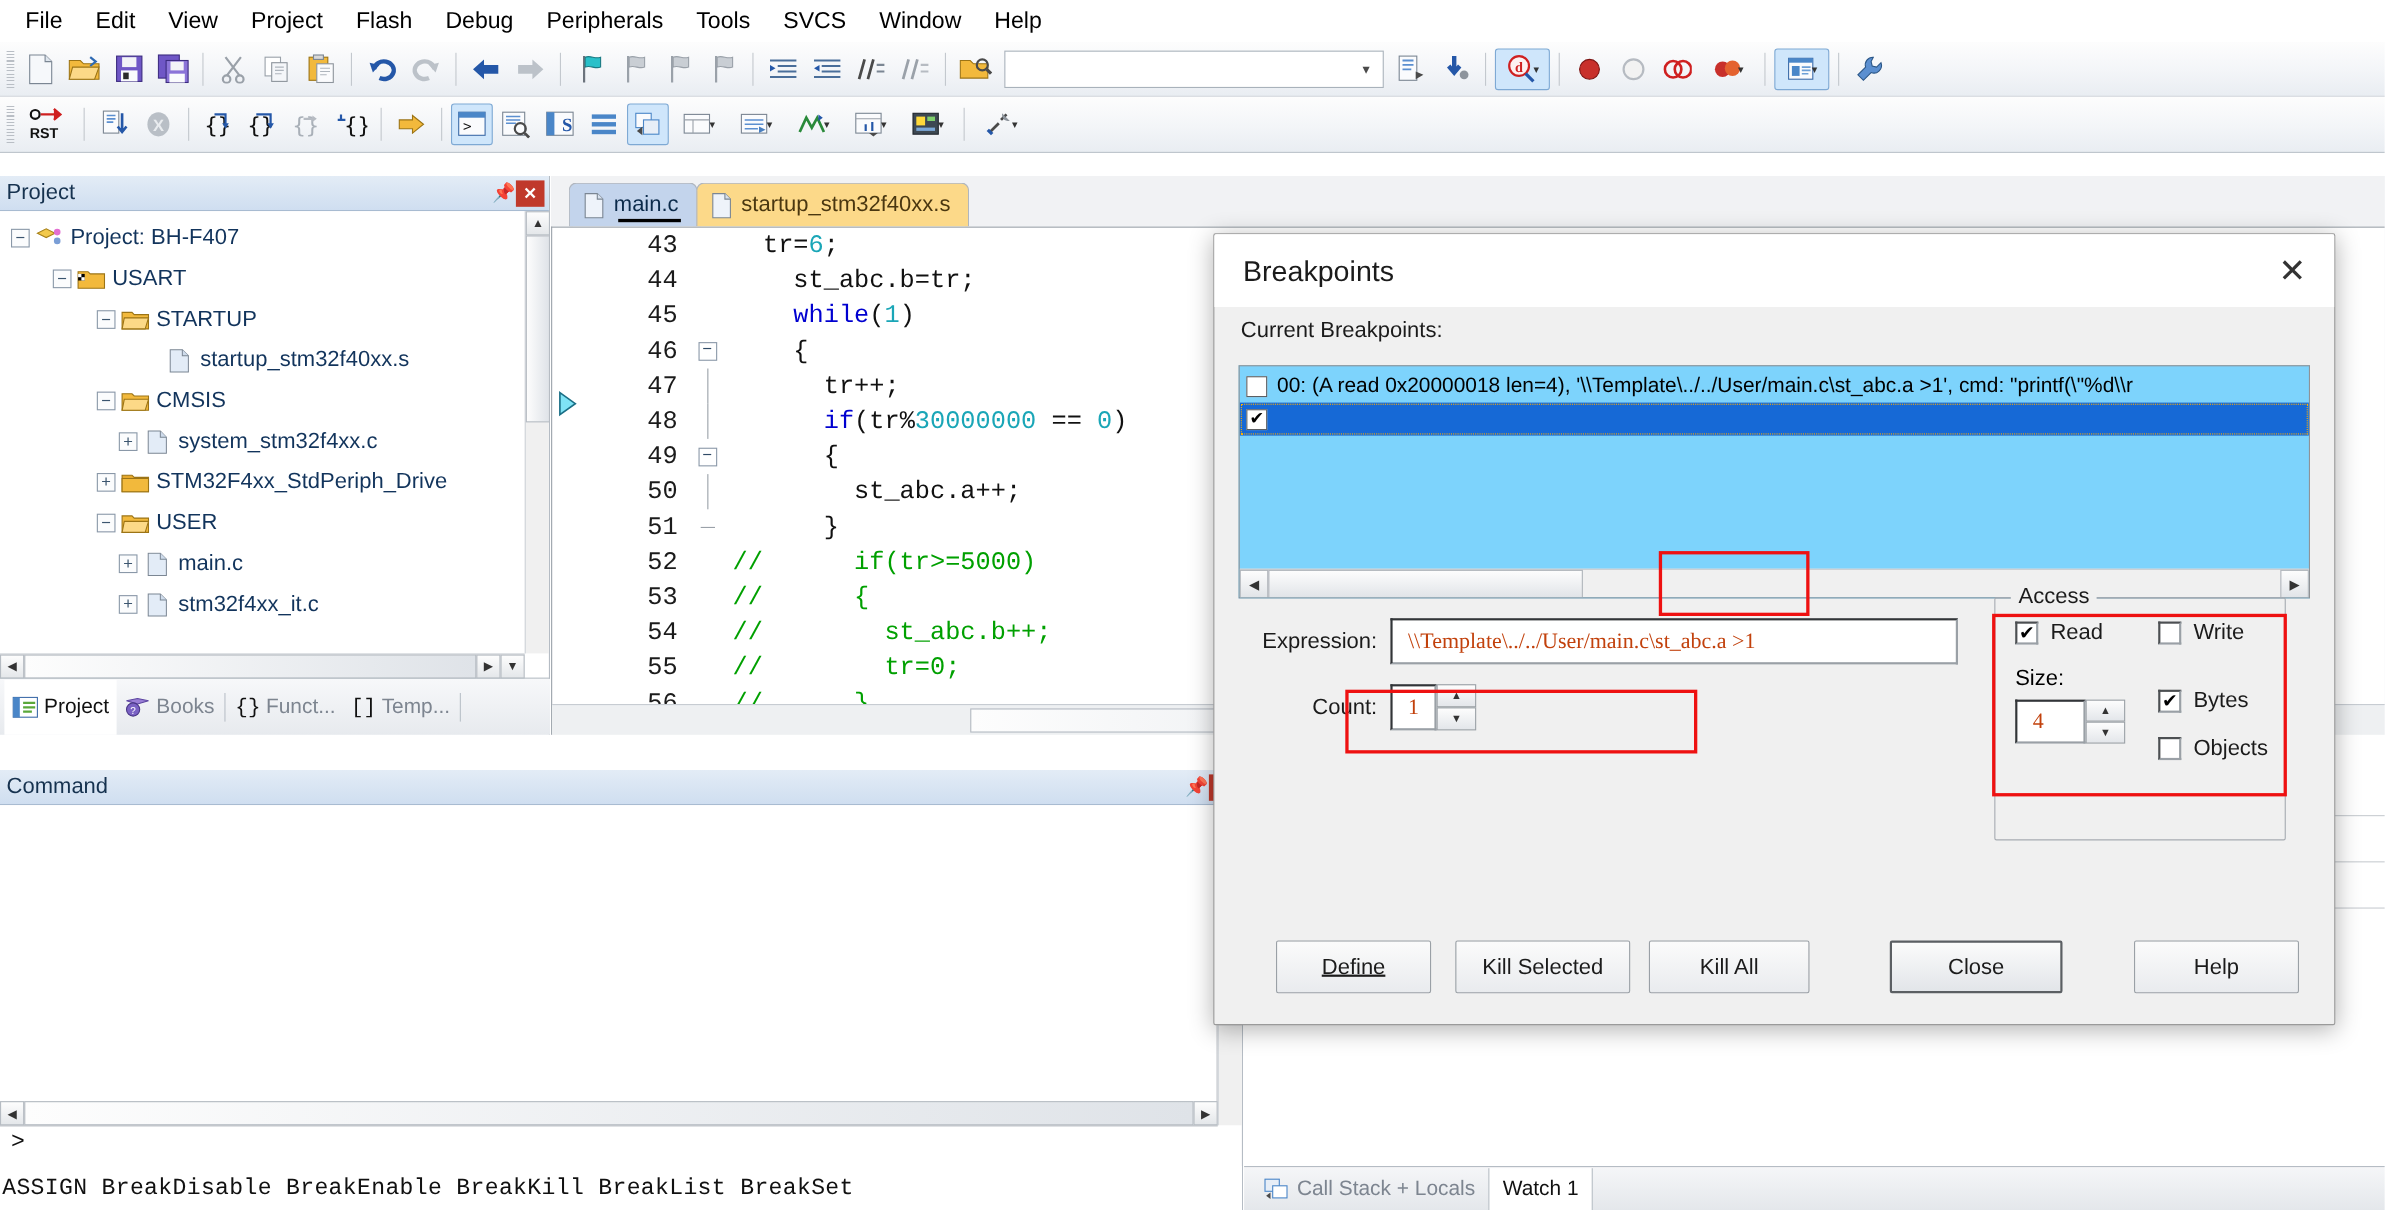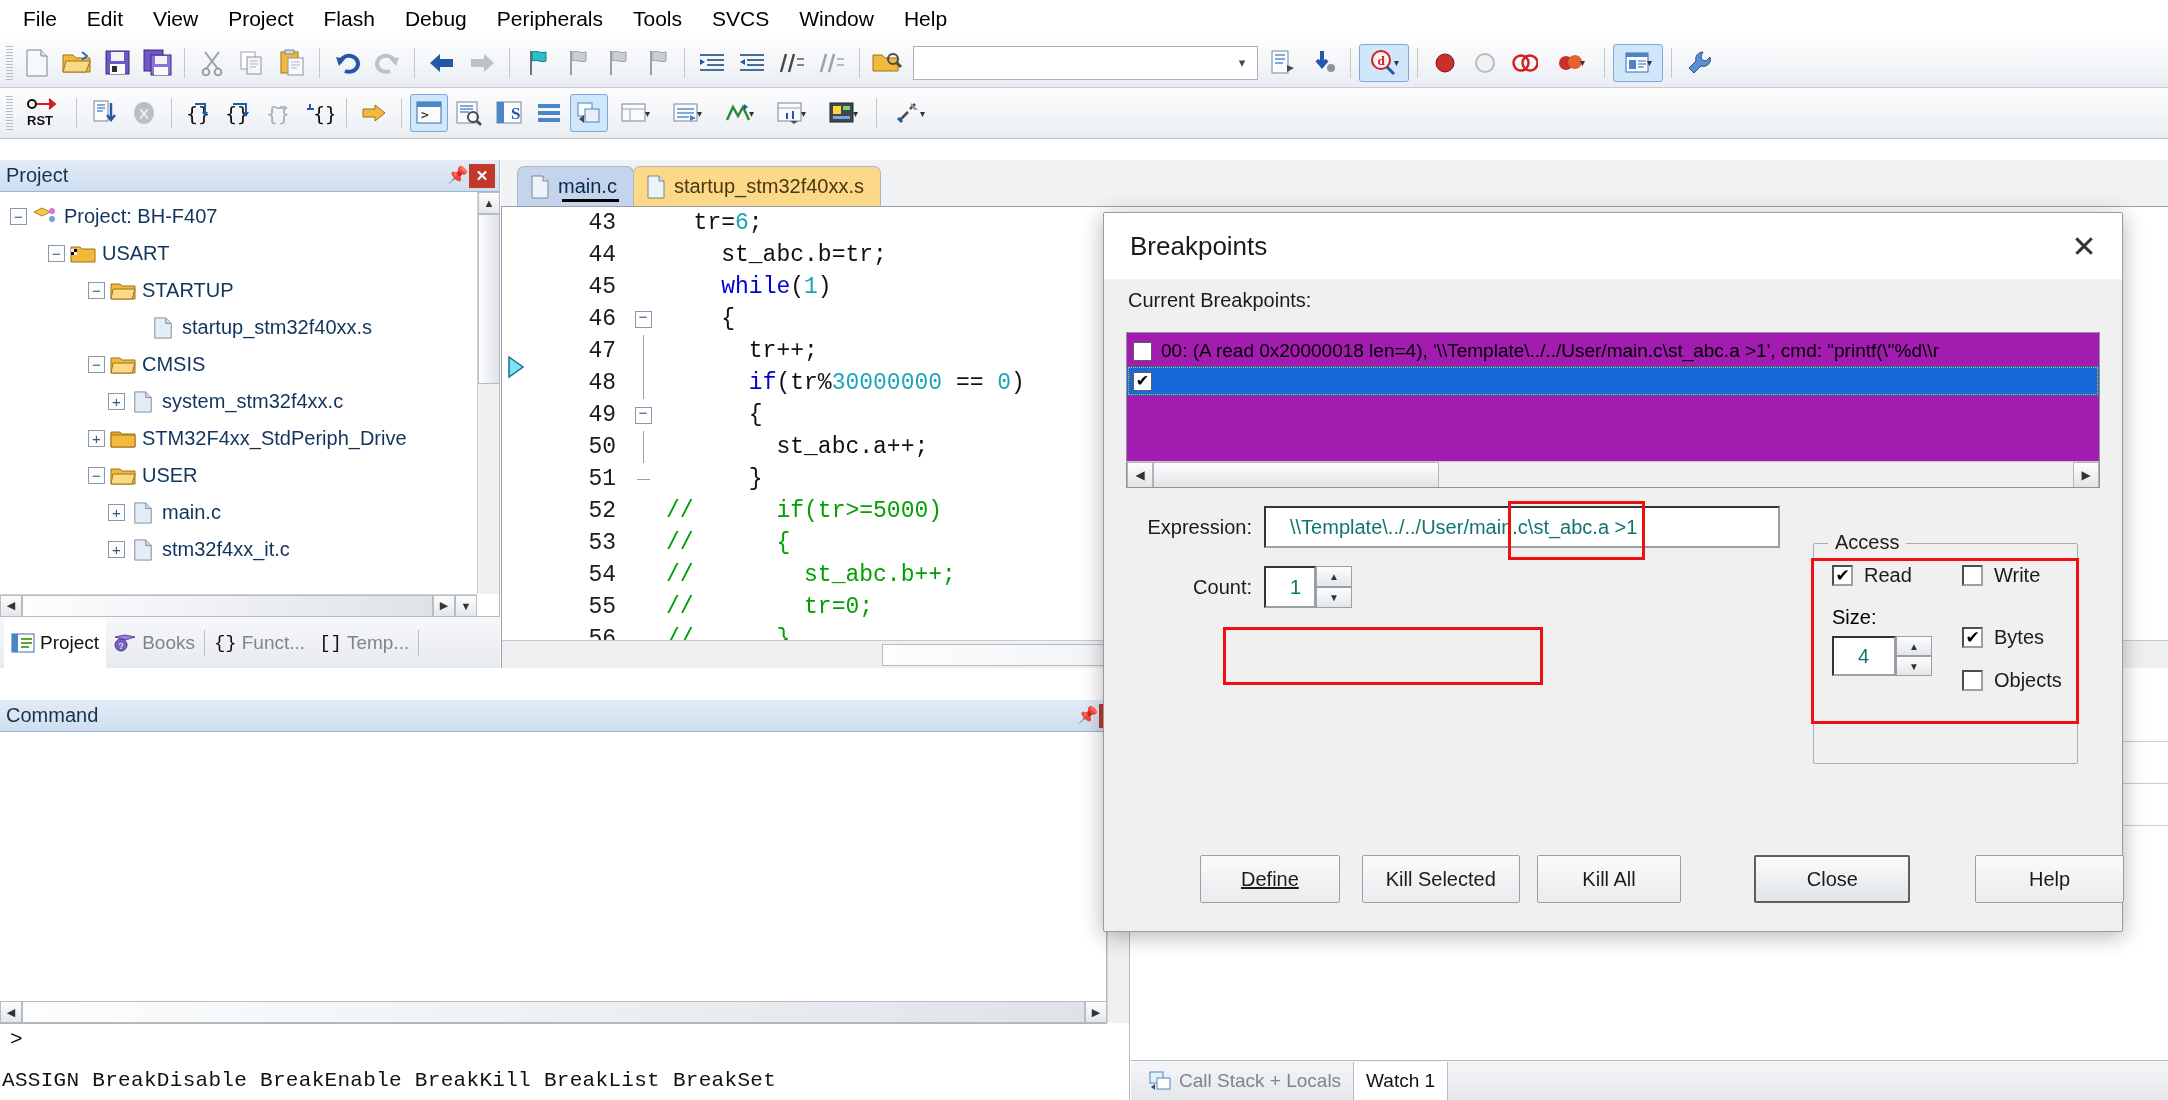--- a/index.html
+++ b/index.html
@@ -198,21 +198,21 @@
     padding: 0 14px 0 26px; border-radius: 2px 2px 0 0;
   }
   .bp-title-text { font-size: 26px; color: #1b1b1b; flex: 1; }
   .bp-close {
     width: 48px; height: 48px; display:flex;align-items:center;justify-content:center;
     font-size: 30px; color: #333;
   }
   .bp-body { padding: 0 22px; }
   .bp-label { font-size: 20px; color: #1b1b1b; margin: 10px 0 8px 2px; }
   .bp-list {
-    height: 156px; background: #a21caf; border: 1px solid #8f9296; position: relative; overflow: hidden; margin-top: 20px;
+    height: 212px; background: #7dd3fc; border: 1px solid #8f9296; position: relative; overflow: hidden; margin-top: 20px;
   }
   .bp-row { display:flex; align-items:center; height: 30px; font-size: 19px; white-space: nowrap; padding-left: 6px;
     font-family: "Liberation Sans", sans-serif;}
   .bp-row.sel { background: #1669d6; color: #fff; outline: 1px dotted #ffb000; outline-offset: -2px;}
   .cbx {
     width: 19px; height: 19px; background: #fff; border: 1px solid #5b5f63; margin-right: 9px; flex:none;
     display:flex; align-items:center; justify-content:center; font-size: 16px; line-height: 14px; color:#000;
   }
   .bp-hscroll {
     position: absolute; left: 0; right: 0; bottom: 0; height: 26px; background: #f0f0f0;
@@ -222,22 +222,22 @@
     width: 26px; height: 26px; background: linear-gradient(to bottom,#fdfdfd,#e1e4e8);
     border: 1px solid #b0b5bb; display:flex;align-items:center;justify-content:center;font-size:12px;color:#333;
   }
   .hs-thumb { width: 286px; height: 26px; background: linear-gradient(to bottom,#fdfdfd,#e1e4e8); border:1px solid #b0b5bb;}
 
   .frow { display: flex; align-items: center; margin-top: 18px; }
   .flabel { width: 138px; text-align: right; font-size: 20px; padding-right: 12px; color:#1b1b1b;}
   .ftext {
     height: 42px; background: #fff; border: 2px inset #9aa0a6;
     border-top-color:#7f868c; border-left-color:#7f868c;
-    font-size: 20px; padding: 0 24px; display:flex; align-items:center; color:#0f766e;
-    font-family: Liberation Sans, sans-serif;
+    font-size: 20px; padding: 0 14px; display:flex; align-items:center; color:#c2410c;
+    font-family: Liberation Serif, serif;
   }
   .spin {
     width: 36px; height: 42px; display:flex; flex-direction: column;
   }
   .spin div {
     flex:1; background: linear-gradient(to bottom,#fdfdfd,#e3e6ea); border:1px solid #9aa0a6;
     display:flex;align-items:center;justify-content:center;font-size:10px;color:#333;
   }
   .redbox { position: absolute; border: 3px solid #ee1111; pointer-events: none; }
 
@@ -997,21 +997,21 @@
           <span>Objects</span>
         </div>
       </div>
     </div>
 
     <div class="redbox" style="left:404px; top:288px; width:137px; height:59px;"></div>
     <div class="redbox" style="left:119px; top:414px; width:320px; height:58px;"></div>
     <div class="redbox" style="left:707px; top:345px; width:268px; height:166px;"></div>
 
     <div class="bp-buttons">
-      <div class="bp-btn" style="margin-left:96px;width:141px">
+      <div class="bp-btn" style="margin-left:56px;width:141px">
         <span class="u">Define</span>
       </div>
       <div class="bp-btn" style="margin-left:22px;width:159px">
         <span>Kill Selected</span>
       </div>
       <div class="bp-btn" style="margin-left:17px;width:146px">
         <span>Kill All</span>
       </div>
       <div class="bp-btn def" style="margin-left:73px;width:157px">
         <span>Close</span>

